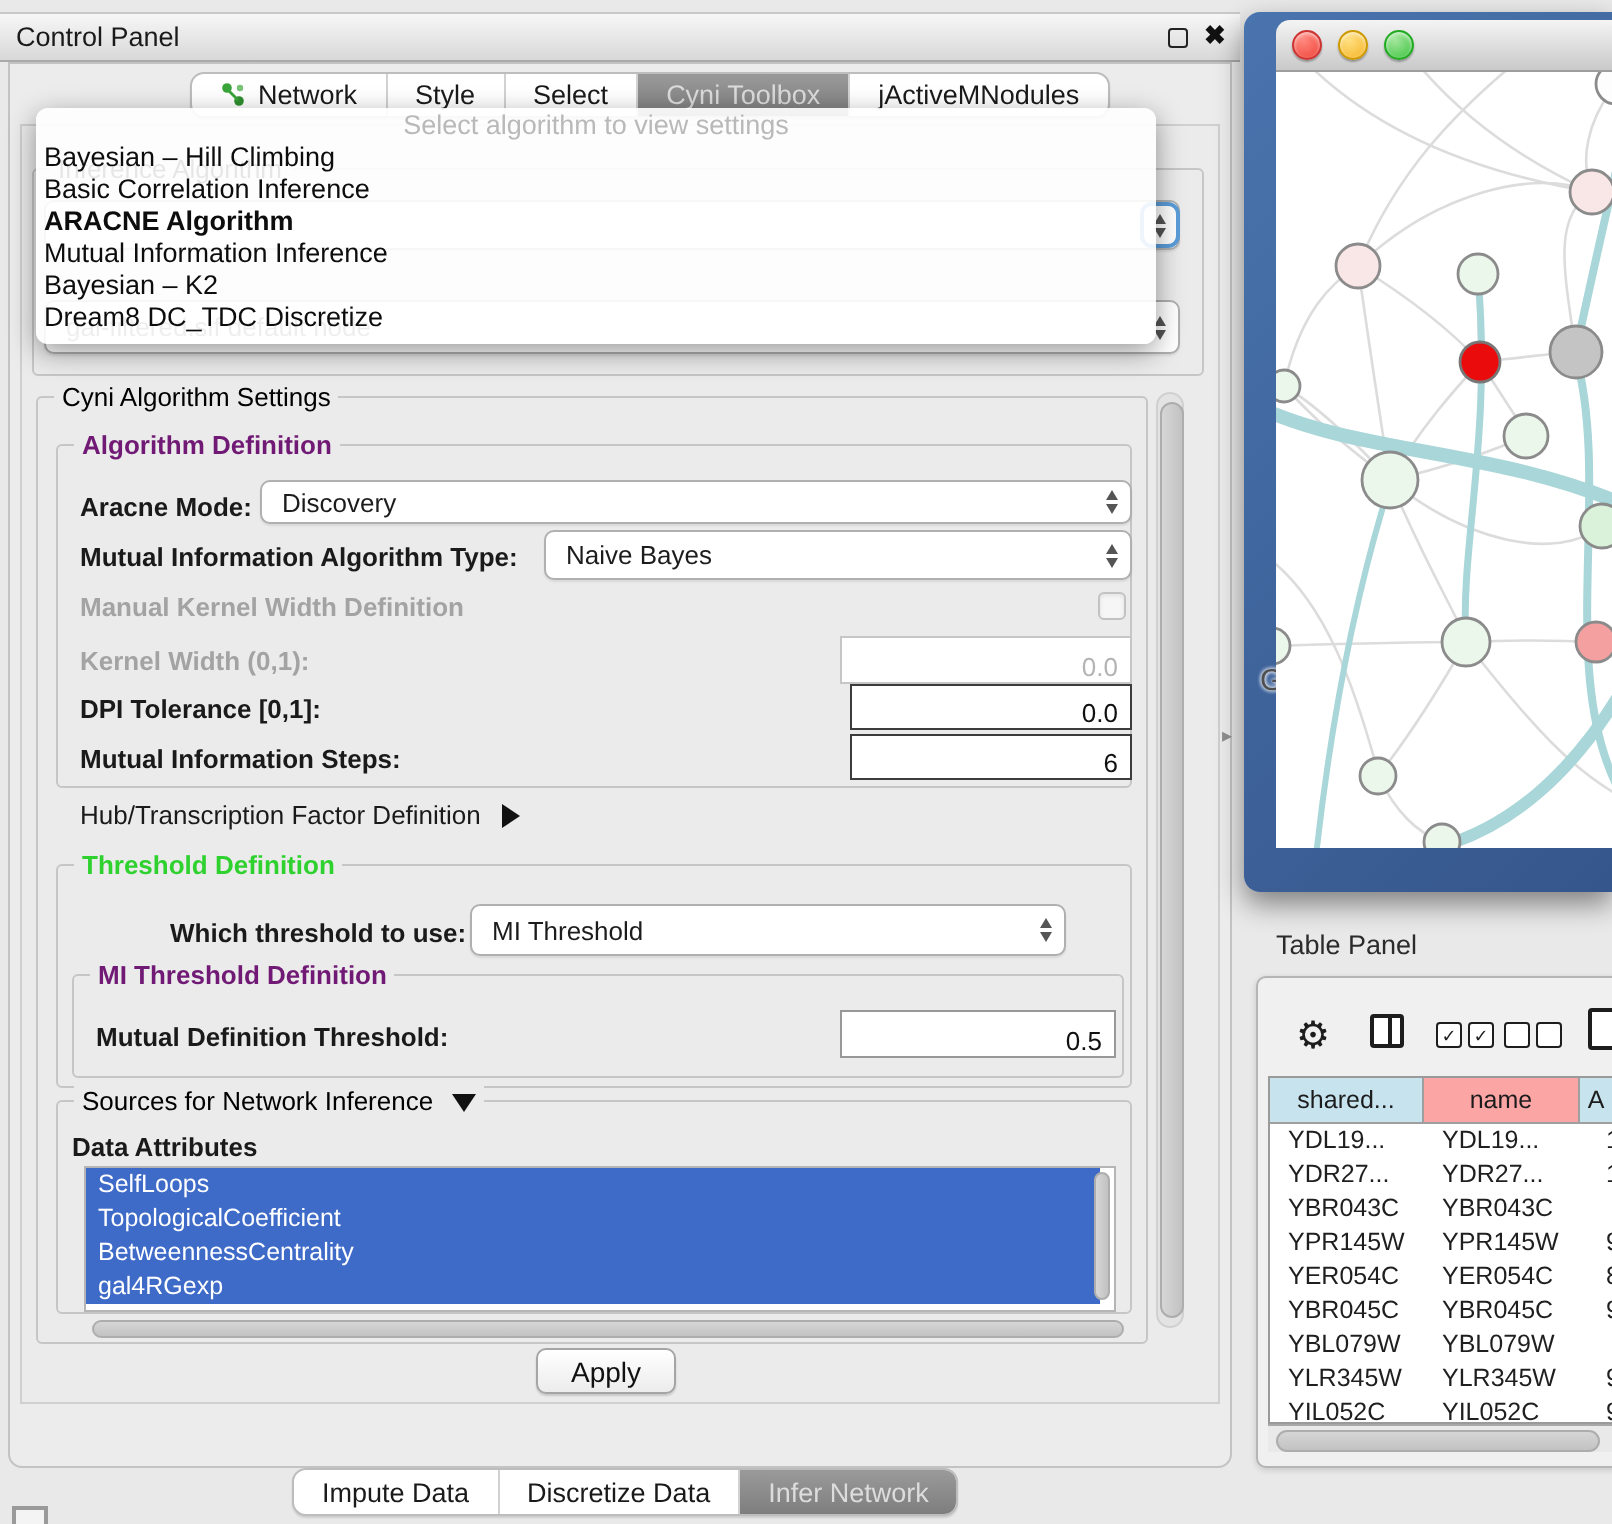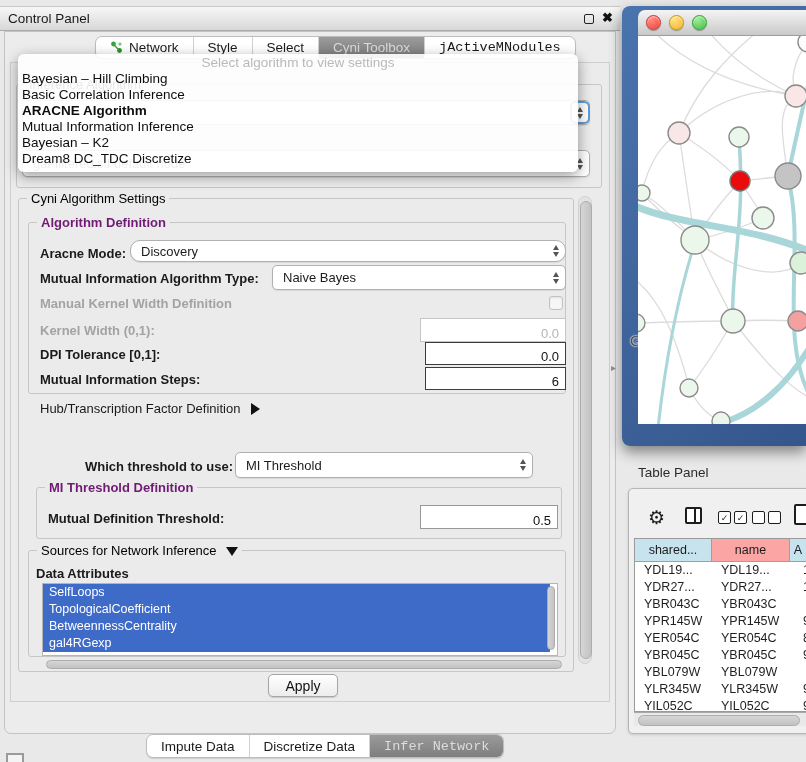--- a/index.html
+++ b/index.html
@@ -9,21 +9,21 @@
   .b{font-weight:bold;}
   .dis{color:#a3a3a3;}
   
   .titlebar{left:0;top:6px;width:620px;height:25px;background:linear-gradient(#f7f7f7,#d8d8d8);
     border-top:1px solid #c9c9c9;border-bottom:1px solid #a9a9a9;display:flex;align-items:center;}
   
   .seg{display:flex;align-items:stretch;background:#fff;border:1px solid #bdbdbd;border-radius:7px;overflow:hidden;
     box-shadow:0 1px 1px rgba(0,0,0,.12);}
   .seg .tab{display:flex;align-items:center;justify-content:center;font-size:13.5px;color:#1a1a1a;
     border-right:1px solid #d2d2d2;padding:0 14px;white-space:nowrap;}
-  .seg .tab:last-child{border-right:none;font-family:Liberation Mono, monospace;}
+  .seg .tab:last-child{border-right:none;}
   .seg .tab.sel{background:linear-gradient(#9a9a9a,#7e7e7e);color:#dcdcdc;}
   
   .panel{background:#ebebeb;border:1px solid #c3c3c3;}
   .gb{border:1px solid #c6c6c6;border-radius:3px;}
   .gbt{position:absolute;top:-8px;left:8px;background:#ebebeb;padding:0 4px;font-size:13px;white-space:nowrap;}
   .t-blue{color:#701a75;font-weight:bold;}
   .t-green{color:#2fd12f;font-weight:bold;}
   
   .combo{background:#fff;border:1px solid #b0b0b0;border-radius:5px;display:flex;align-items:center;
     font-size:13px;color:#1c1c1c;padding:0 6px 0 10px;box-shadow:0 1px 1px rgba(0,0,0,.08);}
@@ -149,21 +149,21 @@
   </div>
 
   <div class="abs gb" style="left:18px;top:198px;width:556px;height:474px;">
     <span class="gbt">Cyni Algorithm Settings</span>
   </div>
 
   <div class="abs gb" style="left:28px;top:222px;width:538px;height:172px;">
     <span class="gbt t-blue">Algorithm Definition</span>
   </div>
   <span class="abs lbl b" style="left:40px;top:246px;">Aracne Mode:</span>
-  <div class="abs combo" style="left:130px;top:240px;width:436px;height:22px;border-radius:10px;">
+  <div class="abs combo" style="left:130px;top:240px;width:436px;height:22px;">
     <span>Discovery</span>
     <span class="sp"></span>
       <span class="arrs">
         <span class="aru"></span>
         <span class="ard"></span>
       </span>
   </div>
   <span class="abs lbl b" style="left:40px;top:271px;">Mutual Information Algorithm Type:</span>
   <div class="abs combo" style="left:272px;top:265px;width:294px;height:25px;">
     <span>Naive Bayes</span>
@@ -186,20 +186,23 @@
   <span class="abs lbl b" style="left:40px;top:372px;">Mutual Information Steps:</span>
   <div class="abs field strong" style="left:425px;top:367px;width:141px;height:23px;">
     <span>6</span>
   </div>
 
   <div class="abs" style="left:40px;top:399px;">
     <span class="lbl">Hub/Transcription Factor Definition</span>
     <span class="tri-r"></span>
   </div>
 
+  <div class="abs gb" style="left:28px;top:432px;width:538px;height:112px;">
+    <span class="gbt t-green">Threshold Definition</span>
+  </div>
   <span class="abs lbl b" style="left:85px;top:459px;">Which threshold to use:</span>
   <div class="abs combo" style="left:235px;top:452px;width:298px;height:26px;">
     <span>MI Threshold</span>
     <span class="sp"></span>
       <span class="arrs">
         <span class="aru"></span>
         <span class="ard"></span>
       </span>
   </div>
   <div class="abs gb" style="left:36px;top:487px;width:526px;height:52px;">

